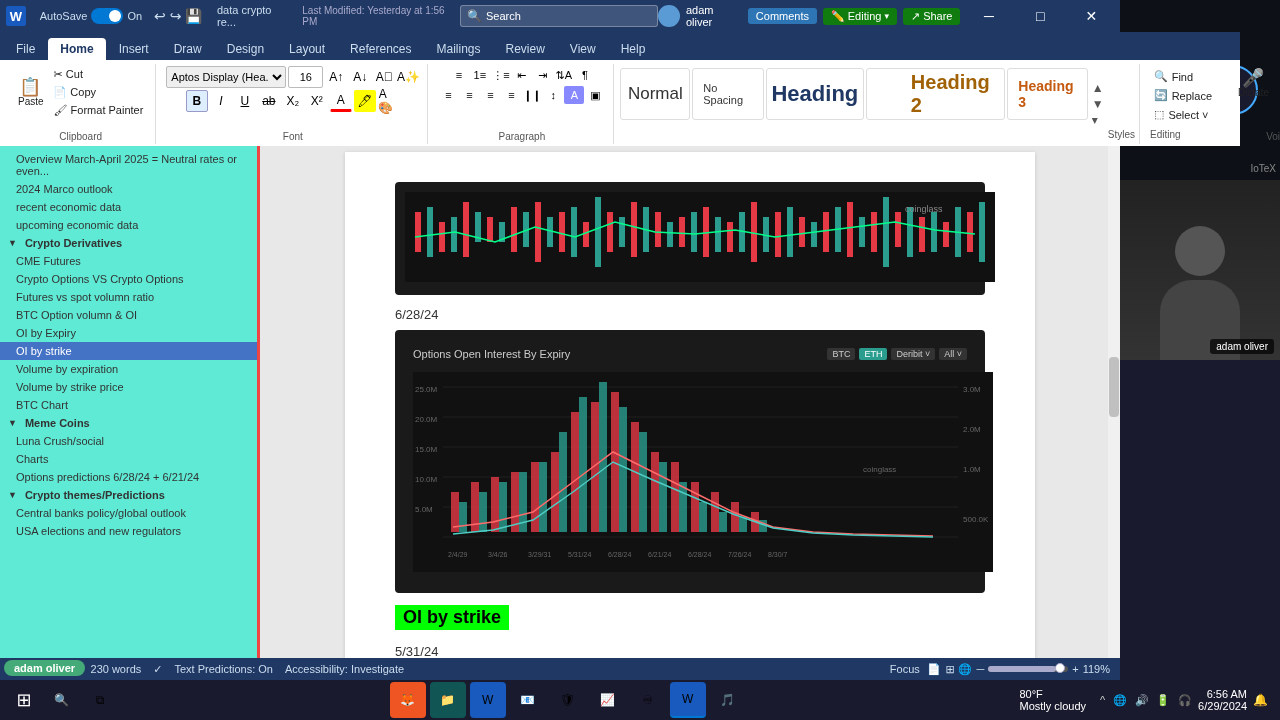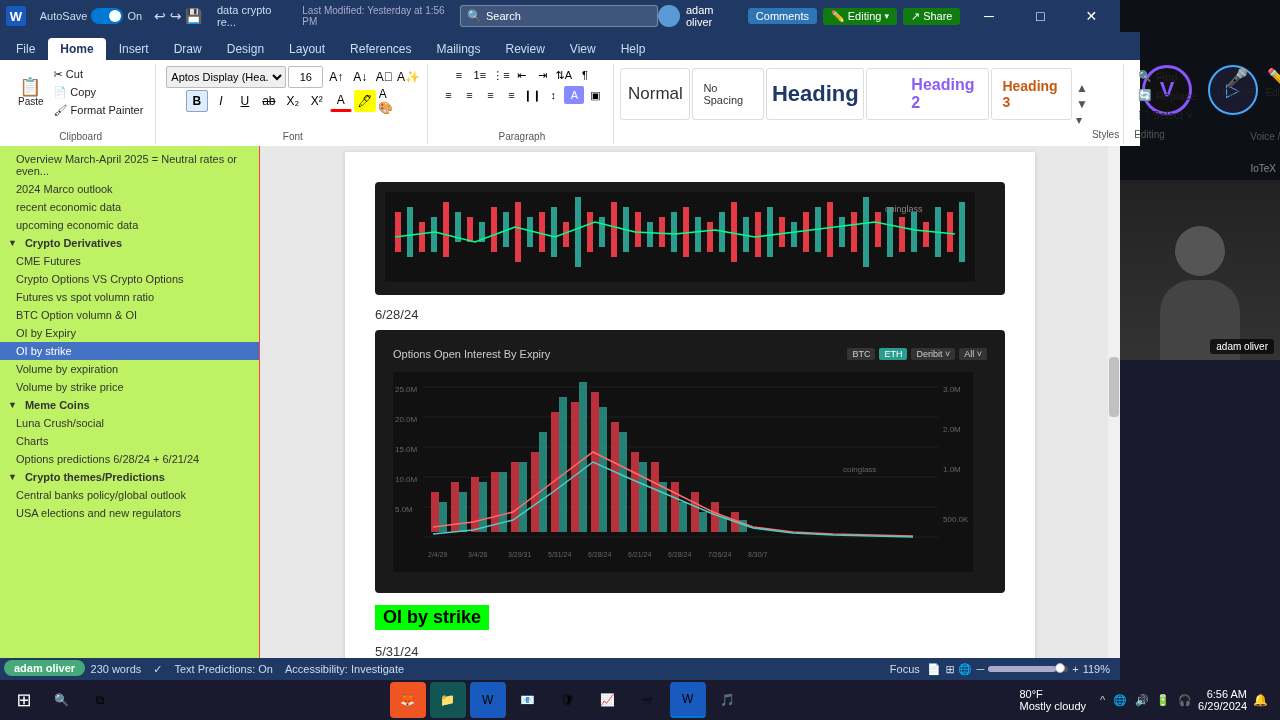--- a/index.html
+++ b/index.html
@@ -24,48 +24,48 @@
     .win-btn { width: 46px; height: 32px; display: flex; align-items: center; justify-content: center; color: white; cursor: pointer; font-size: 14px; }
     .word-icon { width: 20px; height: 20px; background: #185abd; border-radius: 2px; color: white; font-weight: bold; font-size: 13px; display: flex; align-items: center; justify-content: center; }
     .autosave-area { display: flex; align-items: center; gap: 4px; margin-left: 8px; }
     .toggle { width: 32px; height: 16px; background: #0078d4; border-radius: 8px; position: relative; }
     .toggle-knob { width: 12px; height: 12px; background: white; border-radius: 50%; position: absolute; right: 2px; top: 2px; }
     .search-bar { width: 200px; height: 22px; background: rgba(255,255,255,0.15); border: 1px solid rgba(255,255,255,0.3); border-radius: 3px; display: flex; align-items: center; padding: 0 6px; color: white; font-size: 11px; gap: 4px; }
     .user-area { display: flex; align-items: center; gap: 6px; color: white; font-size: 11px; margin-right: 6px; }
     .avatar { width: 22px; height: 22px; background: #5b9bd5; border-radius: 50%; }
 
     
-    .ribbon { position: absolute; top: 32px; left: 0; width: 1140px; background: #1f3864; z-index: 40; }
+    .ribbon { position: absolute; top: 32px; left: 0; width: 1240px; background: #1f3864; z-index: 40; }
     .ribbon-tabs { display: flex; background: #1f3864; height: 28px; align-items: flex-end; padding-left: 4px; gap: 1px; }
     .ribbon-tab { color: #cde; font-size: 12px; padding: 4px 12px; cursor: pointer; border-radius: 4px 4px 0 0; }
     .ribbon-tab.active { background: white; color: #1f3864; font-weight: 600; }
     .ribbon-body { background: white; padding: 4px 6px 2px; display: flex; align-items: stretch; gap: 2px; min-height: 86px; }
     .ribbon-group { border-right: 1px solid #ddd; padding: 2px 8px; display: flex; flex-direction: column; align-items: center; min-width: fit-content; }
     .ribbon-group-label { font-size: 10px; color: #555; margin-top: auto; padding-top: 2px; }
     .ribbon-row { display: flex; align-items: center; gap: 2px; }
     .rb-btn { display: flex; flex-direction: column; align-items: center; justify-content: center; padding: 3px 4px; border-radius: 3px; cursor: pointer; font-size: 10px; min-width: 30px; color: #222; }
     .rb-btn .icon { font-size: 18px; line-height: 1; }
     .rb-btn .lbl { font-size: 10px; }
     .rb-btn-sm { padding: 2px 4px; font-size: 11px; border-radius: 2px; cursor: pointer; color: #222; display: flex; align-items: center; gap: 2px; }
 
     
     .styles-section { display: flex; align-items: stretch; gap: 2px; padding: 4px 4px; border-right: 1px solid #ddd; }
     .style-card { padding: 4px 10px; border: 1px solid #ddd; border-radius: 3px; cursor: pointer; font-size: 12px; display: flex; align-items: center; justify-content: center; background: white; min-width: 60px; height: 52px; }
     .style-normal { font-size: 17px; color: #333; }
     .style-nospace { font-size: 11px; color: #333; }
     .style-h1 { font-size: 22px; color: #1f3864; font-weight: bold; }
-    .style-h2 { font-size: 16px; color: #8b5cf6; font-weight: bold; padding-left: 44px; }
+    .style-h2 { font-size: 20px; color: #a16207; font-weight: bold; padding-left: 44px; }
     .style-h3 { font-size: 14px; color: #c55a11; font-weight: bold; }
 
     
     .editing-section { padding: 4px 8px; display: flex; flex-direction: column; gap: 2px; }
     .editing-btn { display: flex; align-items: center; gap: 4px; font-size: 11px; padding: 2px 4px; border-radius: 2px; cursor: pointer; color: #222; }
 
     
-    .sidebar { position: absolute; top: 32px; left: 0; width: 260px; bottom: 40px; background: #bef264; border-right: 1px solid #ef4444; display: flex; flex-direction: column; }
+    .sidebar { position: absolute; top: 32px; left: 0; width: 260px; bottom: 40px; background: #5eead4; border-right: 3px solid #ef4444; display: flex; flex-direction: column; }
     .sidebar-header { background: #f0f4ff; padding: 8px 10px; display: flex; align-items: center; justify-content: space-between; border-bottom: 1px solid #ddd; }
     .sidebar-title { font-size: 13px; font-weight: 600; color: #1f3864; }
     .sidebar-controls { display: flex; gap: 4px; }
     .sidebar-btn { width: 20px; height: 20px; display: flex; align-items: center; justify-content: center; border-radius: 2px; cursor: pointer; color: #555; font-size: 14px; }
     .search-doc { margin: 6px 8px; display: flex; align-items: center; background: #f5f5f5; border: 1px solid #ddd; border-radius: 3px; padding: 3px 6px; gap: 4px; }
     .search-doc input { border: none; background: transparent; outline: none; font-size: 11px; flex: 1; }
     .nav-tabs { display: flex; border-bottom: 1px solid #ddd; }
     .nav-tab { flex: 1; text-align: center; padding: 5px; font-size: 11px; cursor: pointer; color: #555; border-bottom: 2px solid transparent; }
     .nav-tab.active { color: #0078d4; border-bottom-color: #0078d4; font-weight: 600; }
     .nav-content { flex: 1; overflow-y: auto; padding: 4px 0; }
@@ -75,21 +75,21 @@
     .nav-item.level2 { padding-left: 16px; }
 
     
     .right-panel { position: absolute; top: 0; right: 0; width: 160px; bottom: 40px; background: #1a1a2e; display: flex; flex-direction: column; }
     .video-top { height: 180px; background: #0d1117; display: flex; align-items: center; justify-content: center; overflow: hidden; position: relative; }
     .video-mid { height: 180px; background: #111; position: relative; overflow: hidden; }
     .video-name-badge { position: absolute; bottom: 6px; right: 6px; background: rgba(0,0,0,0.7); color: white; font-size: 10px; padding: 2px 6px; border-radius: 3px; }
 
     
     .doc-area { position: absolute; top: 142px; left: 260px; right: 160px; bottom: 40px; background: #e8e8e8; overflow-y: auto; overflow-x: hidden; display: flex; flex-direction: column; align-items: center; padding: 10px 0; }
-    .doc-page { background: white; width: 690px; padding: 30px 30px; margin-bottom: 10px; box-shadow: 0 1px 4px rgba(0,0,0,0.15); min-height: 200px; }
+    .doc-page { background: white; width: 690px; padding: 30px 50px; margin-bottom: 10px; box-shadow: 0 1px 4px rgba(0,0,0,0.15); min-height: 200px; }
 
     
     .statusbar { position: absolute; bottom: 40px; left: 0; right: 160px; height: 22px; background: #1f3864; display: flex; align-items: center; justify-content: space-between; padding: 0 10px; }
     .status-left { display: flex; align-items: center; gap: 12px; color: #cde; font-size: 11px; }
     .status-right { display: flex; align-items: center; gap: 8px; color: #cde; font-size: 11px; }
     .zoom-bar { display: flex; align-items: center; gap: 4px; }
 
     
     .chart-container { background: #1a1a1a; border-radius: 4px; padding: 10px; margin-bottom: 12px; }
     
@@ -322,20 +322,21 @@
       <span class="collapse-triangle">▼</span>Crypto Derivatives
     </div>
     <div class="nav-item level2">CME Futures</div>
     <div class="nav-item level2">Crypto Options VS Crypto Options</div>
     <div class="nav-item level2">Futures vs spot volumn ratio</div>
     <div class="nav-item level2">BTC Option volumn &amp; OI</div>
     <div class="nav-item level2">OI by Expiry</div>
     <div class="nav-item level2 active">OI by strike</div>
     <div class="nav-item level2">Volume by expiration</div>
     <div class="nav-item level2">Volume by strike price</div>
+    <div class="nav-item level2">BTC Chart</div>
 
     <div class="nav-item level1">
       <span class="collapse-triangle">▼</span>Meme Coins
     </div>
     <div class="nav-item level2">Luna Crush/social</div>
     <div class="nav-item level2">Charts</div>
     <div class="nav-item level2">Options predictions 6/28/24 + 6/21/24</div>
 
     <div class="nav-item level1">
       <span class="collapse-triangle">▼</span>Crypto themes/Predictions

